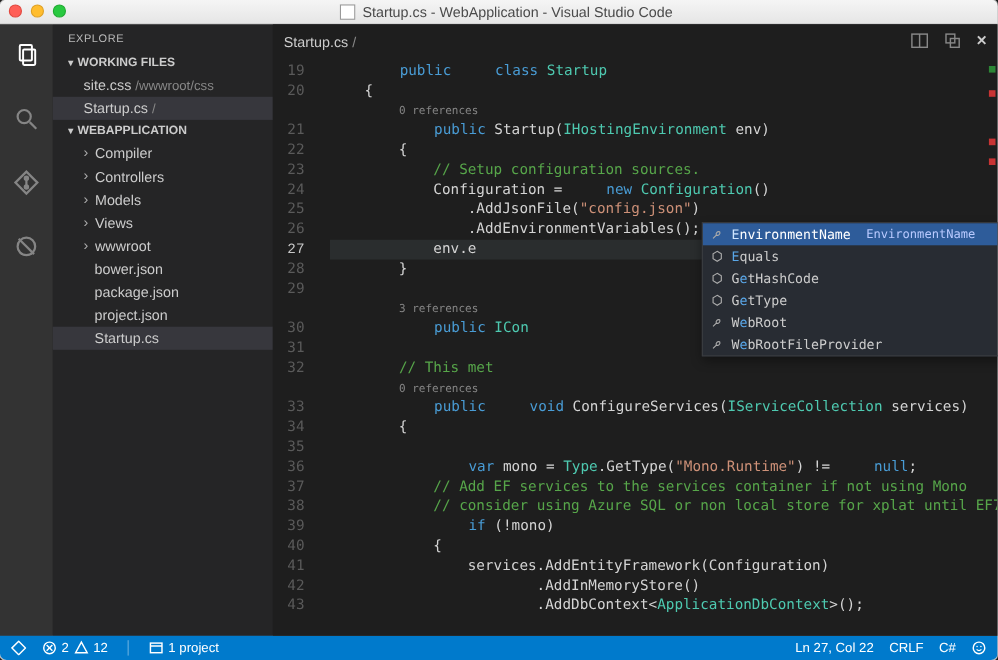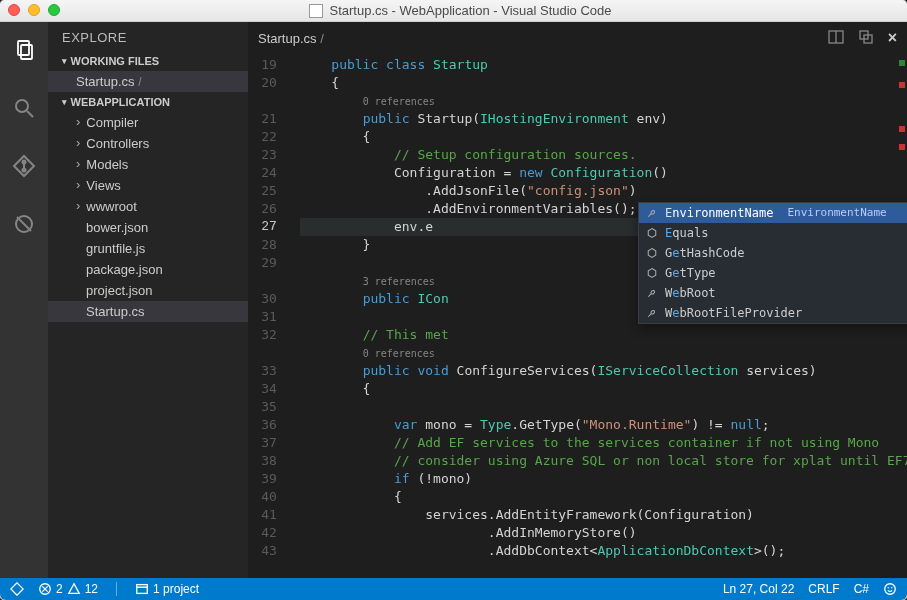--- a/index.html
+++ b/index.html
@@ -15,21 +15,21 @@
   .title-center { flex: 1; text-align: left; font-size: 13px; color: #4a4a4a; display: flex; align-items: center; justify-content: center; gap: 6px; padding-left: 14px; }
   .title-center .file-icon { width: 14px; height: 14px; background: #fff; border: 1px solid #999; position: relative; }
   
   .body { flex: 1; display: flex; background: #252526; min-height: 0; }
   .activitybar { width: 48px; background: #333333; display: flex; flex-direction: column; align-items: center; padding-top: 8px; gap: 18px; }
   .activitybar .ab-item { width: 48px; height: 40px; display: flex; align-items: center; justify-content: center; color: #858585; }
   .activitybar .ab-item.active { color: #fff; }
   .activitybar svg { width: 24px; height: 24px; }
   
   .sidebar { width: 200px; background: #252526; color: #ccc; font-size: 12px; display: flex; flex-direction: column; }
-  .sidebar-title { padding: 8px 14px 6px; color: #bbb; font-size: 13px; letter-spacing: 0.5px; }
+  .sidebar-title { padding: 8px 14px 6px; color: #bbb; font-size: 10px; letter-spacing: 0.5px; }
   .section-hdr { padding: 4px 10px 4px 14px; font-weight: bold; font-size: 11px; color: #ccc; display: flex; align-items: center; gap: 4px; }
   .section-hdr .tw { font-size: 9px; }
   .tree { }
   .tree-item { padding: 3px 0 3px 28px; font-size: 13px; color: #ccc; white-space: nowrap; overflow: hidden; text-overflow: ellipsis; }
   .tree-item .path { color: #888; font-size: 12px; }
   .tree-item.folder::before { content: "›"; display: inline-block; color: #aaa; margin-right: 6px; transform: translateY(-1px); }
   .tree-item.active { background: #37373d; }
   .tree-item.file { padding-left: 38px; }
   
   .editorgroup { flex: 1; display: flex; flex-direction: column; background: #1e1e1e; min-width: 0; position: relative; }
@@ -38,21 +38,21 @@
   .tabbar .right { display: flex; gap: 14px; color: #888; }
   .tabbar .right svg { width:16px; height:16px; }
   .tabname .path { color: #888; }
   .editor { flex:1; position: relative; font-family: Menlo, Consolas, monospace; font-size: 13px; line-height: 18px; color: #d4d4d4; overflow: hidden; }
   .gutter { position:absolute; left:0; top:0; bottom:0; width: 52px; text-align: center; color: #5a5a5a; padding: 2px 10px 0 0; }
   .code { position:absolute; left:52px; right:14px; top:0; bottom:0; padding-top:2px; white-space: pre; }
   .gutter div, .code > div { height: 18px; }
   .codelens { font-size: 10px; color: #858585; }
   .line27 { background: #2a2d2e; }
   
-  .kw { color:#499cd5; }
+  .kw { color:#499cd5;margin-left:32px; }
   .cls { color:#4ec9b0; }
   .str { color:#ce9178; }
   .cmt { color:#57a64a; }
   
   .intellisense { position:absolute; left:390px; top:148px; width:440px; background:#282c33; color:#ccc; font-family: Menlo, Consolas, monospace; font-size:12px; border:1px solid #3a3d41; box-shadow: 0 4px 10px rgba(0,0,0,0.4); }
   .intellisense .row { display:flex; align-items:center; height:20px; padding:0 6px; gap:6px; }
   .intellisense .row.sel { background:#2e5c9a; color:#fff; }
   .intellisense .ico { width:14px; height:14px; display:flex; align-items:center; justify-content:center; color:#aaa; }
   .intellisense .ico svg{width:12px;height:12px;}
   .intellisense .match { color:#5aa7e8; }
@@ -118,35 +118,35 @@
       </div>
     </div>
 
     <div class="sidebar">
       <div class="sidebar-title">EXPLORE</div>
       <div class="section-hdr">
         <span class="tw">▾</span>
         <span>WORKING FILES</span>
       </div>
       <div id="wf" class="tree">
+          <div class="tree-item"><span>site.css</span> <span class="path">/wwwroot/css</span></div>
           <div class="tree-item active"><span>Startup.cs</span> <span class="path">/</span></div>
         </div>
 
       <div class="section-hdr">
         <span class="tw">▾</span>
         <span>WEBAPPLICATION</span>
       </div>
       <div id="tree" class="tree">
           <div class="tree-item folder">Compiler</div>
           <div class="tree-item folder">Controllers</div>
           <div class="tree-item folder">Models</div>
           <div class="tree-item folder">Views</div>
           <div class="tree-item folder">wwwroot</div>
           <div class="tree-item file">bower.json</div>
-          <div class="tree-item file">gruntfile.js</div>
           <div class="tree-item file">package.json</div>
           <div class="tree-item file">project.json</div>
           <div class="tree-item file active">Startup.cs</div>
         </div>
     </div>
 
     <div class="editorgroup">
       <div class="tabbar">
         <div class="left">
           <span class="tabname">

